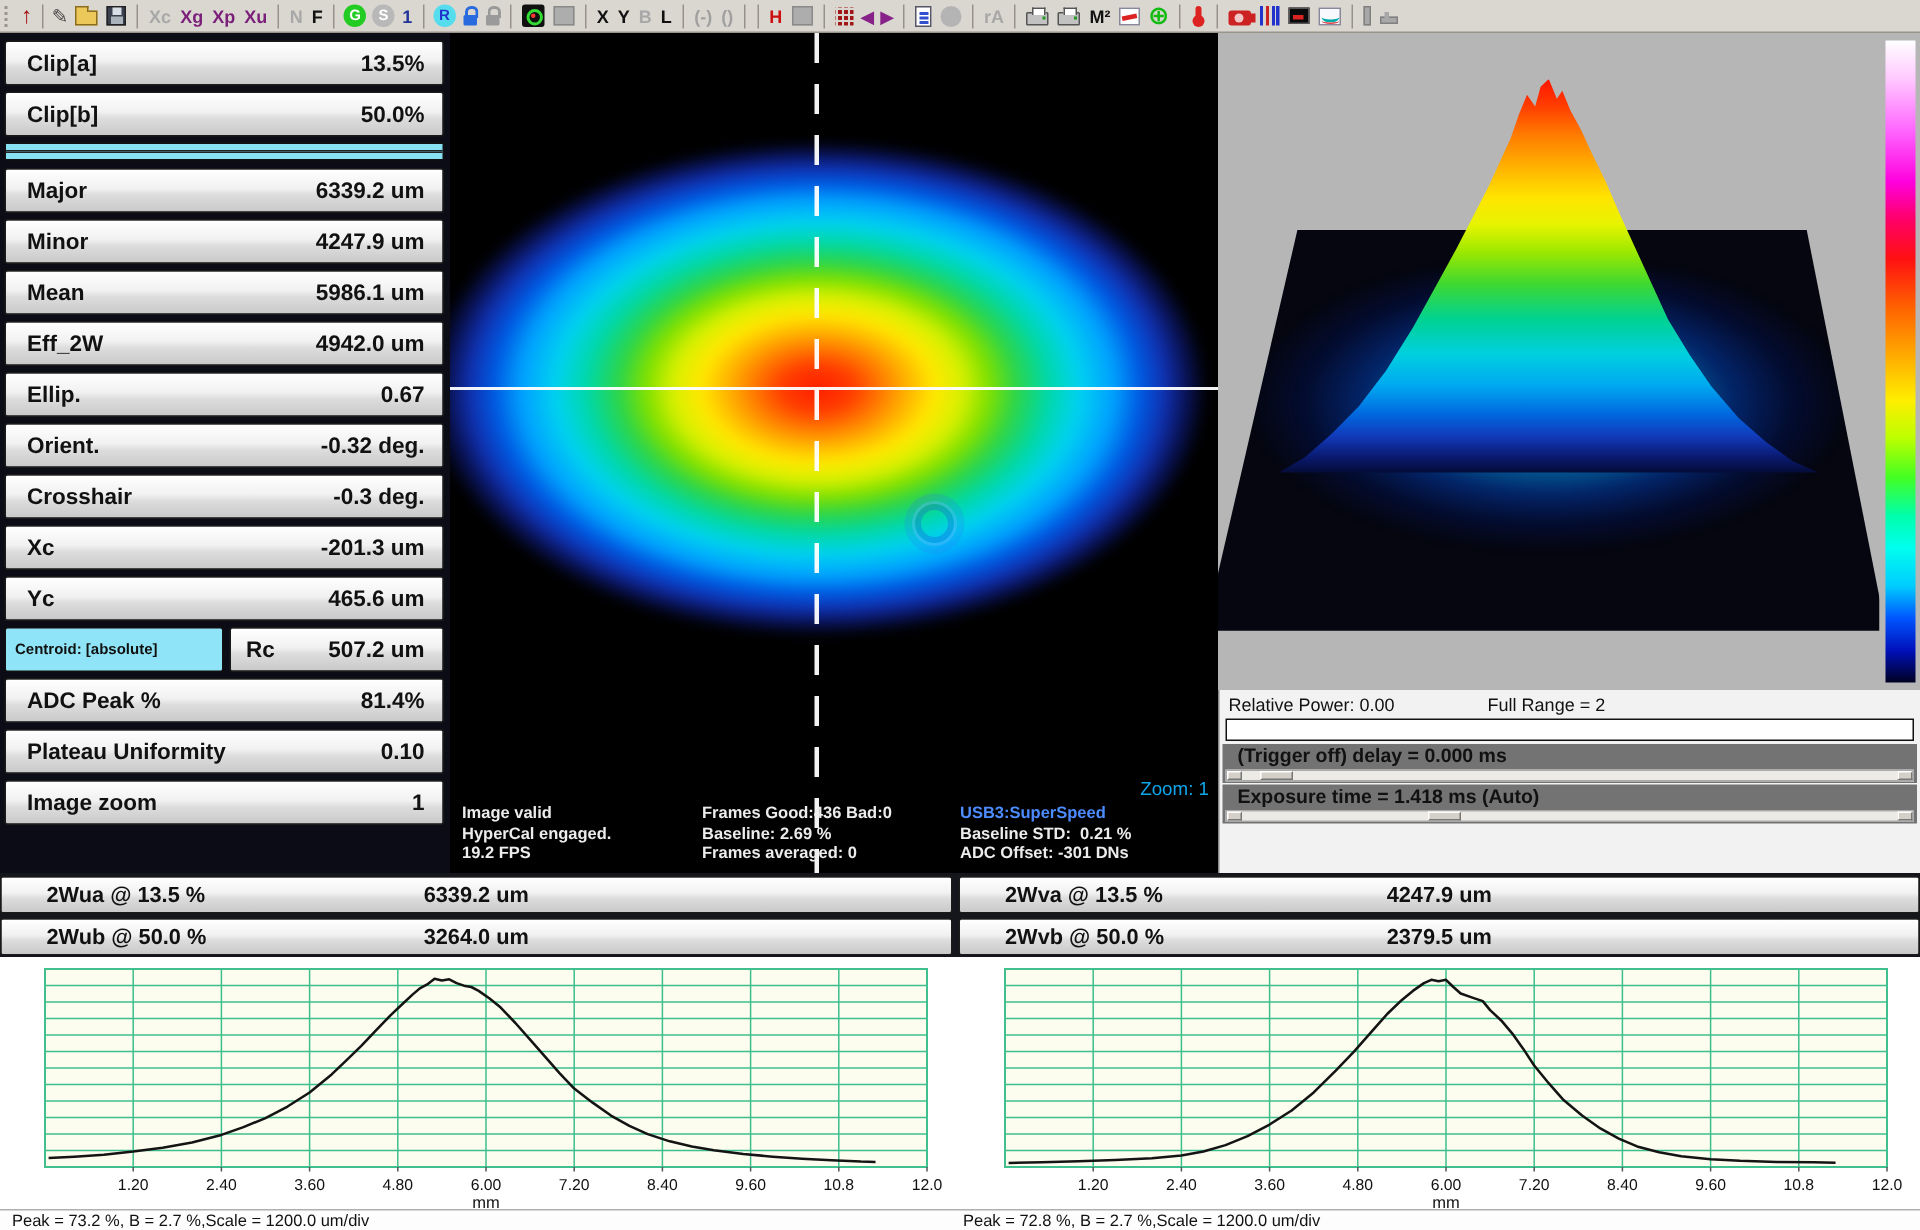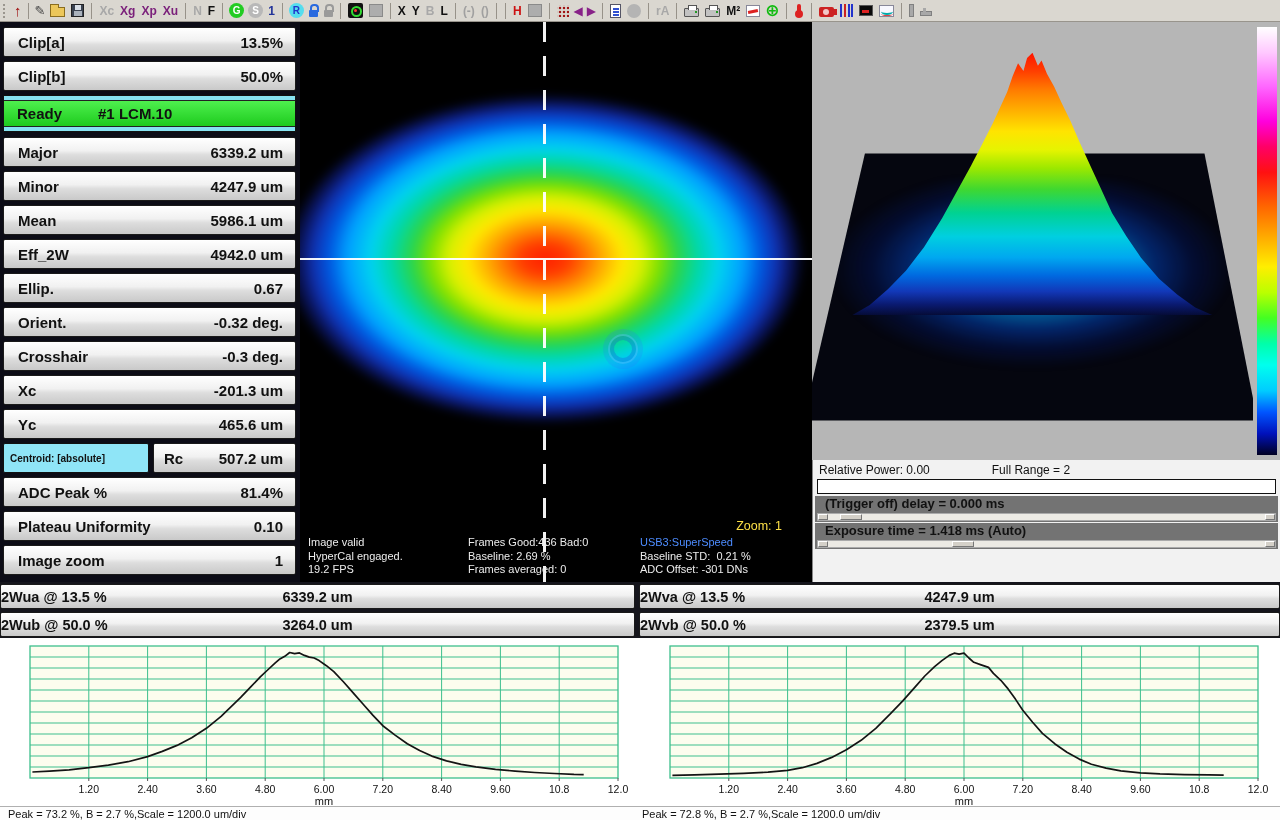--- a/index.html
+++ b/index.html
@@ -81,22 +81,22 @@
   .blob{position:absolute;left:-15px;top:72px;width:520px;height:330px;border-radius:50%;filter:blur(4px);
     background:radial-gradient(closest-side,
       #ff1e00 0%, #ff3c00 9%, #ff7700 16%, #ffb300 23%, #ffe800 30%, #d8f000 37%,
       #7fe000 44%, #2cd54a 51%, #00d8a8 59%, #00d2f0 67%, #00a0ff 76%, #0058e0 83%,
       #1031b0 89%, #0a1560 94%, rgba(2,4,24,0) 100%);}
   .hline{position:absolute;left:0;top:236px;width:100%;height:2px;background:#fff;opacity:.95;}
   .vline{position:absolute;left:243px;top:0;width:3px;height:100%;
          background:repeating-linear-gradient(180deg,#fff 0 20px,transparent 20px 34px);opacity:.95;}
   .ring{position:absolute;left:308px;top:312px;width:26px;height:26px;border-radius:50%;
         border:2px solid rgba(90,170,255,.45);box-shadow:0 0 0 5px rgba(50,110,255,.18),inset 0 0 0 4px rgba(30,80,220,.3);}
-  .img-status{position:absolute;top:514px;font-size:11px;font-weight:normal;color:#ececec;line-height:13.5px;white-space:pre;}
-  .zoom-label{position:absolute;top:497px;right:30px;color:#fde047;font-size:12.5px;}
+  .img-status{position:absolute;top:514px;font-size:11px;font-weight:bold;color:#ececec;line-height:13.5px;white-space:pre;}
+  .zoom-label{position:absolute;top:497px;right:6px;color:#0ea5e9;font-size:12.5px;}
 
   
   #right-top{position:absolute;left:812px;top:22px;width:468px;height:438px;background:#b6b6b6;}
   .surface{position:absolute;left:0;top:0;width:441px;height:438px;background:#b6b6b6;overflow:hidden;}
   .floor{position:absolute;left:0;top:0;width:100%;height:100%;background:#05060f;
          clip-path:polygon(12% 30%,89% 30%,101% 91%,-2% 91%);}
   .floor-glow{position:absolute;left:2%;top:36%;width:96%;height:48%;filter:blur(3px);
     background:radial-gradient(ellipse 50% 50% at 50% 42%,rgba(140,240,255,.9),rgba(0,170,255,.6) 38%,
                rgba(0,80,230,.42) 58%,rgba(0,30,140,.28) 76%,rgba(0,10,60,0) 95%);}
   .mountain{position:absolute;left:9%;top:7%;width:82%;height:60%;
@@ -127,21 +127,21 @@
   .btn-l{left:0;}.btn-r{right:0;}
   .slider-thumb{width:22px;}
 
   
   #results{position:absolute;left:0;top:582px;width:1280px;height:56px;background:#15151c;
            display:grid;grid-template-columns:635px 641px;grid-auto-rows:25px;gap:3px 4px;
            padding-top:2px;box-sizing:border-box;}
   .res-cell{position:relative;border:1px solid #1a1a1a;border-radius:2px;
             background:linear-gradient(180deg,#ffffff,#f1f1f1 45%,#dddddd 60%,#c9c9c9 100%);
             box-shadow:inset 0 1px 0 #fff;display:flex;align-items:center;box-sizing:border-box;}
-  .res-label{position:relative;z-index:1;font-weight:bold;font-size:14.5px;}
+  .res-label{position:relative;z-index:1;font-weight:bold;font-size:14.5px;padding-left:30px;}
   .res-value{position:absolute;left:0;right:0;text-align:center;font-weight:bold;font-size:14.5px;}
 
   
   #charts{position:absolute;left:0;top:638px;width:1280px;height:168px;background:#fff;}
   svg.profile{position:absolute;top:0;}
   #chartU{left:2px;}
   #chartV{left:642px;}
 
   
   #statusbar{position:absolute;left:0;top:806px;width:1280px;height:14px;background:#fdfdfd;
@@ -224,24 +224,20 @@
       <div class="lp-row">
         <span class="lp-label">Clip[a]</span>
         <span class="lp-value">13.5%</span>
       </div>
       <div class="lp-row">
         <span class="lp-label">Clip[b]</span>
         <span class="lp-value">50.0%</span>
       </div>
       <div class="status-block">
         <div class="status-stripe"></div>
-        <div class="status-bar-green">
-          <span class="status-ready">Ready</span>
-          <span class="status-cam">#1 LCM.10</span>
-        </div>
         <div class="status-stripe bottom"></div>
       </div>
       <div class="lp-row">
         <span class="lp-label">Major</span>
         <span class="lp-value">6339.2 um</span>
       </div>
       <div class="lp-row">
         <span class="lp-label">Minor</span>
         <span class="lp-value">4247.9 um</span>
       </div>

